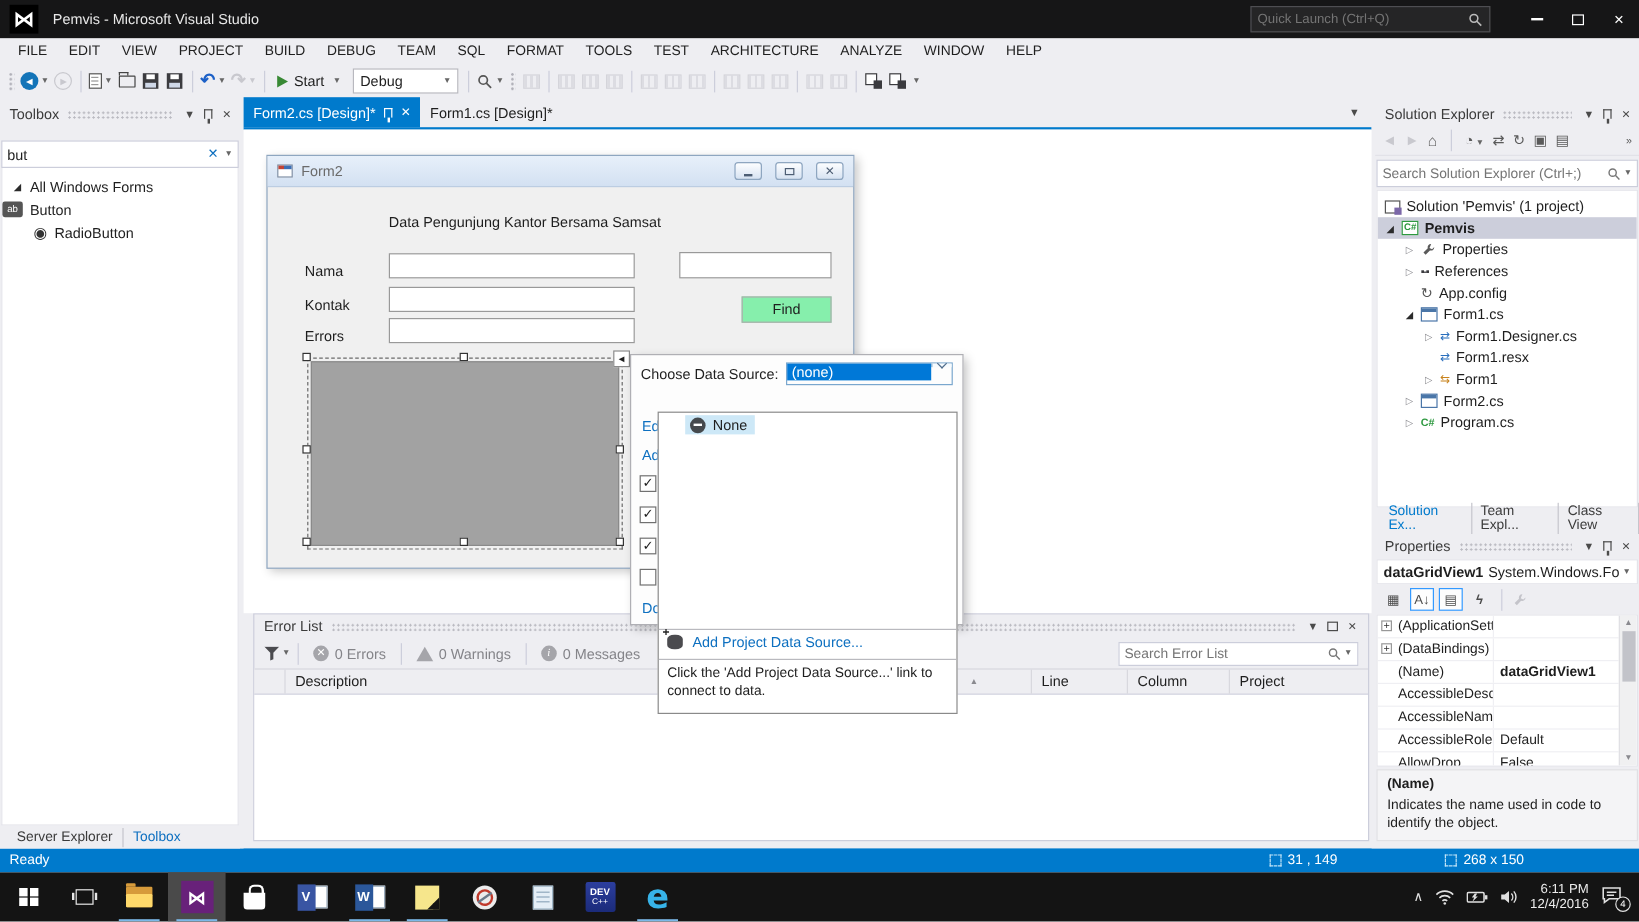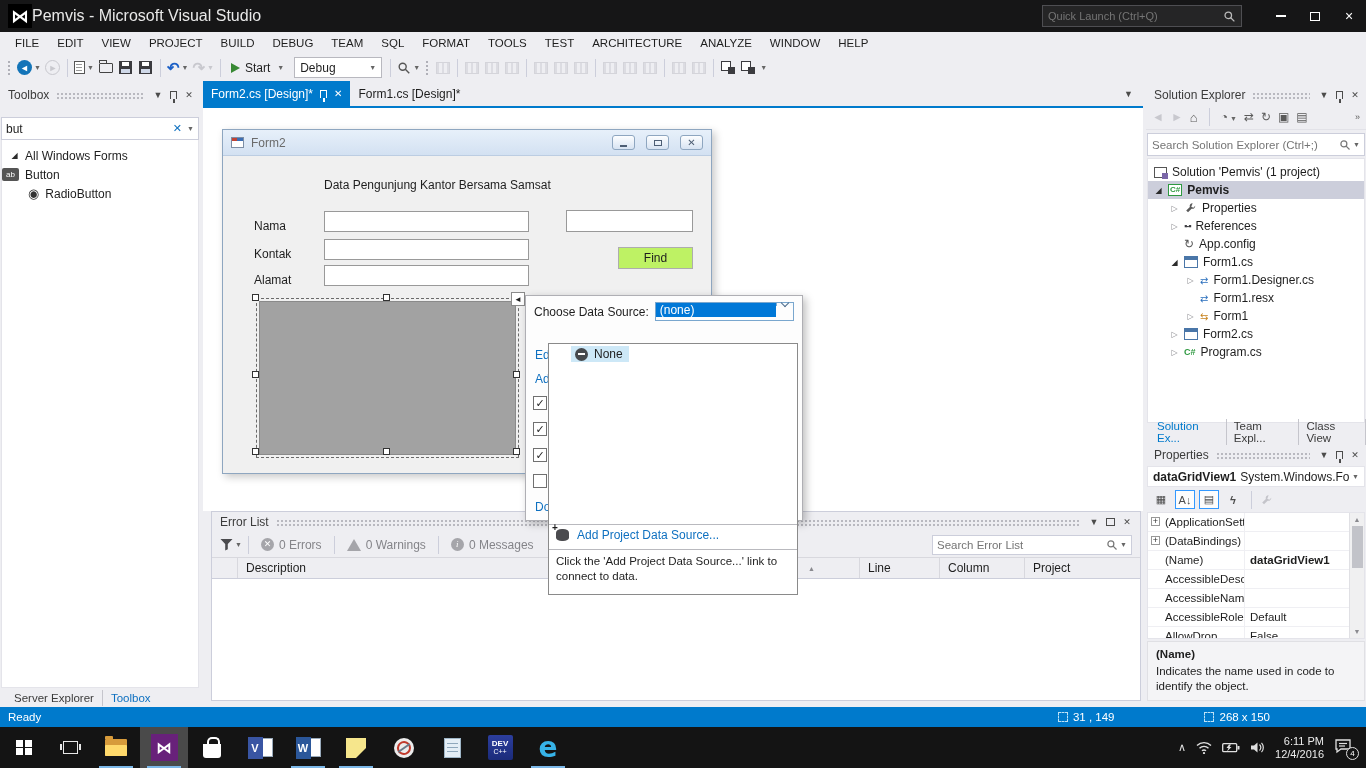--- a/index.html
+++ b/index.html
@@ -2,21 +2,21 @@
 <html><head>
 <meta charset="utf-8">
 <style>
   *{box-sizing:border-box;margin:0;padding:0}
   body{background:#3c3c3c;font-family:"Liberation Sans",sans-serif}
   .screen{position:relative;width:1366px;height:768px;background:#EEEEF2;overflow:hidden;font-size:12px;color:#1e1e1e}
 
   
   .titlebar{height:32px;background:#161617;display:flex;align-items:center;padding-left:8px;color:#f2f2f2}
   .vslogo{width:24px;height:24px;background:#000;color:#fff;display:flex;align-items:center;justify-content:center;font-size:17px;font-weight:bold}
-  .apptitle{font-size:16px;color:#e8e8e8}
+  .apptitle{margin-left:12px;font-size:12px;color:#e8e8e8}
   .ql{margin-left:auto;width:200px;height:22px;border:1px solid #4e4e52;background:#252526;display:flex;align-items:center;padding:0 5px}
   .ql input{flex:1;border:none;background:transparent;color:#9b9b9b;font:11px "Liberation Sans",sans-serif;outline:none}
   .winbtns{display:flex;margin-left:22px}
   .winbtn{width:34px;height:30px;display:flex;align-items:center;justify-content:center;color:#fff}
   .glyph-min{width:10px;height:2px;background:#fff;display:inline-block}
   .glyph-max{width:10px;height:9px;border:1.5px solid #fff;display:inline-block}
   .glyph-x{font-size:14px;line-height:1}
 
   
   .menubar{height:22px;background:#EEEEF2;display:flex;align-items:center;padding-left:6px}
@@ -83,21 +83,21 @@
   .form2{position:absolute;left:19px;top:21px;width:490px;height:345px;border:1px solid #8EA6C0;box-shadow:3px 3px 8px rgba(0,0,0,.22);background:#F0F0F0}
   .ftitle{height:26px;background:linear-gradient(#E7F0FA,#D3E1F2);border-bottom:1px solid #BCCDE2;display:flex;align-items:center;padding:0 8px;color:#6b6b6b}
   .formico{width:13px;height:11px;border:1px solid #7d8ea5;background:#fff;position:relative;margin-right:7px}
   .formico::before{content:"";position:absolute;top:0;left:0;right:0;height:3px;background:linear-gradient(90deg,#C14335 45%,#3C6EB4 45%)}
   .fbtns{margin-left:auto;display:flex}
   .fbtn{width:23px;height:15px;border:1px solid #8EA6C0;border-radius:3px;background:linear-gradient(#FDFEFF,#D7E3F2);display:flex;align-items:center;justify-content:center;margin-left:11px;color:#4d5e74;font-size:10px}
   .fmin{width:7px;height:2px;background:#4d5e74;margin-top:6px}
   .fmax{width:8px;height:6px;border:1.5px solid #4d5e74}
   .flabel{position:absolute;font-size:12px;color:#1e1e1e}
   .ftext{position:absolute;background:#fff;border:1px solid #999}
-  .findbtn{position:absolute;background:#bef264;border:1px solid #ADADAD;display:flex;align-items:center;justify-content:center;font-size:12px}
+  .findbtn{position:absolute;background:#86efac;border:1px solid #ADADAD;display:flex;align-items:center;justify-content:center;font-size:12px}
   .dgv{position:absolute;left:36px;top:171px;width:257px;height:154px;background:#A2A2A2;border:1px solid #8a8a8a}
   .dgv::after{content:"";position:absolute;inset:-4px;border:1px dashed #6a6a6a;pointer-events:none}
   .handle{position:absolute;width:7px;height:7px;background:#fff;border:1px solid #333;z-index:3}
   .smarttag{position:absolute;width:14px;height:14px;background:#fff;border:1px solid #8a8a8a;display:flex;align-items:center;justify-content:center;font-size:8px;color:#1e1e1e;z-index:4}
 
   
   .spanel{position:absolute;left:322px;top:187px;width:278px;height:226px;background:#FDFDFD;border:1px solid #AFAFB4;box-shadow:3px 3px 8px rgba(0,0,0,.25);z-index:10}
   .spanel-h{height:23px;display:flex;align-items:center;padding:0 10px;font-weight:bold;font-size:12px;border-bottom:1px solid #D6D6DB}
   .sp-row{display:flex;align-items:center;padding:6px 8px 4px 8px;gap:6px}
   .sp-combo{flex:1;height:19px;border:1px solid #7AA7CE;display:flex;align-items:flex-start}
@@ -404,21 +404,21 @@
               <span class="fbtn">✕</span>
             </span>
           </div>
           <div class="flabel" style="left:101px;top:48px">Data Pengunjung Kantor Bersama Samsat</div>
           <div class="flabel" style="left:31px;top:89px">Nama</div>
           <div class="ftext" style="left:101px;top:81px;width:205px;height:21px"></div>
           <div class="ftext" style="left:343px;top:80px;width:127px;height:22px"></div>
           <div class="flabel" style="left:31px;top:117px">Kontak</div>
           <div class="ftext" style="left:101px;top:109px;width:205px;height:21px"></div>
           <div class="findbtn" style="left:395px;top:117px;width:75px;height:22px">Find</div>
-          <div class="flabel" style="left:31px;top:143px">Alamat</div>
+          <div class="flabel" style="left:31px;top:143px">Errors</div>
           <div class="ftext" style="left:101px;top:135px;width:205px;height:21px"></div>
 
           <div class="dgv"></div>
           <span class="handle" style="left:29px;top:164px"></span>
           <span class="handle" style="left:160px;top:164px"></span>
           <span class="handle" style="left:29px;top:241px"></span>
           <span class="handle" style="left:290px;top:241px"></span>
           <span class="handle" style="left:29px;top:318px"></span>
           <span class="handle" style="left:160px;top:318px"></span>
           <span class="handle" style="left:290px;top:318px"></span>

